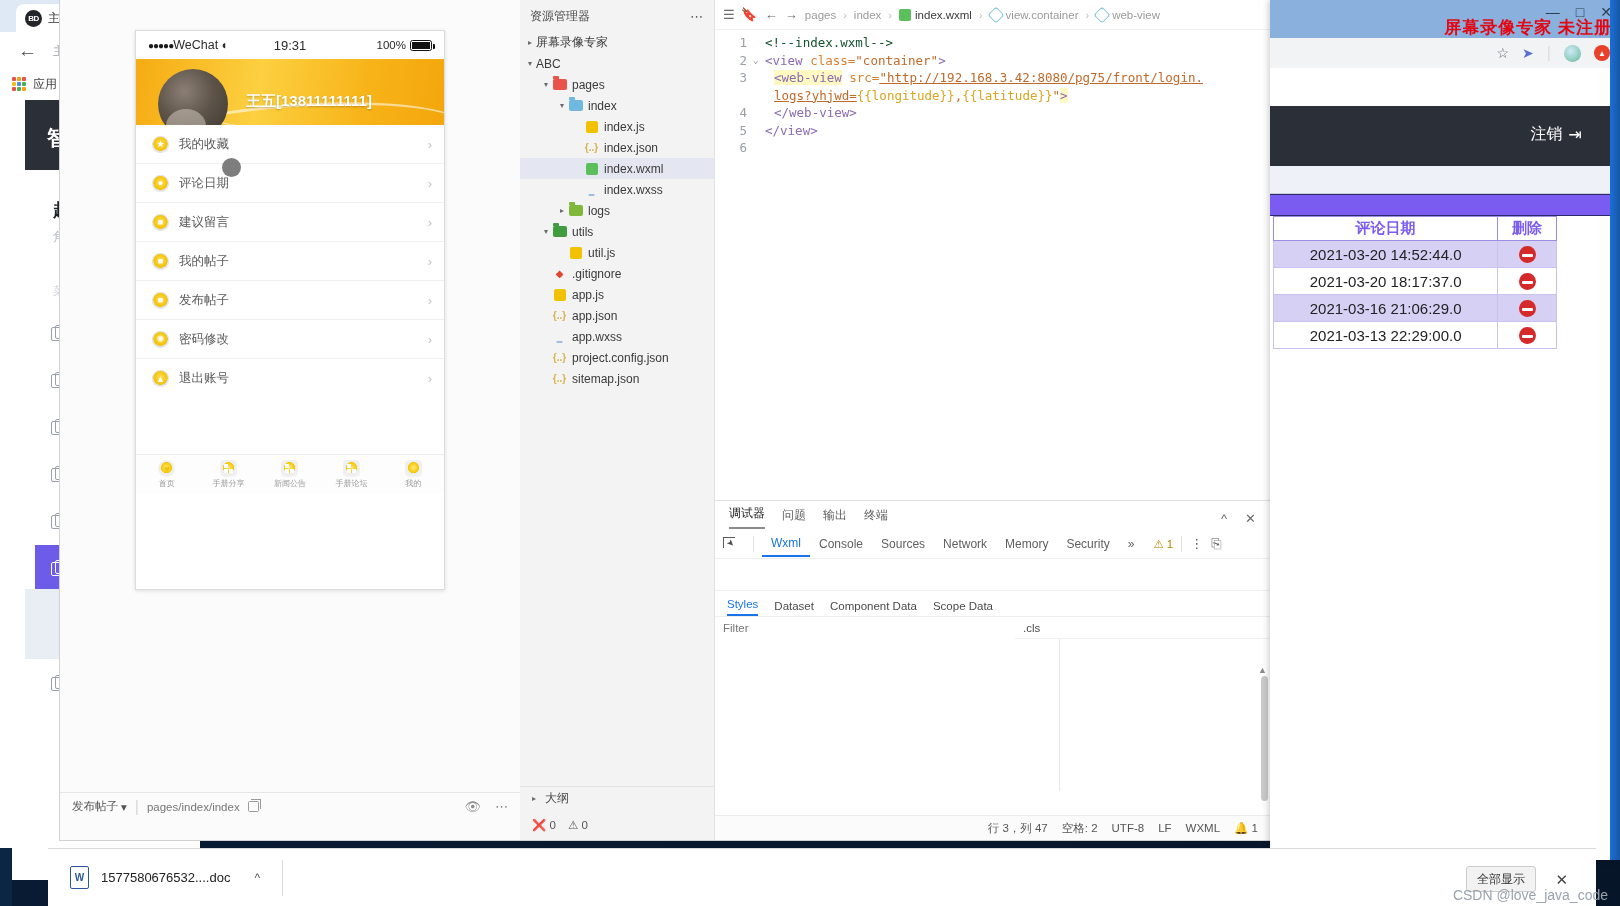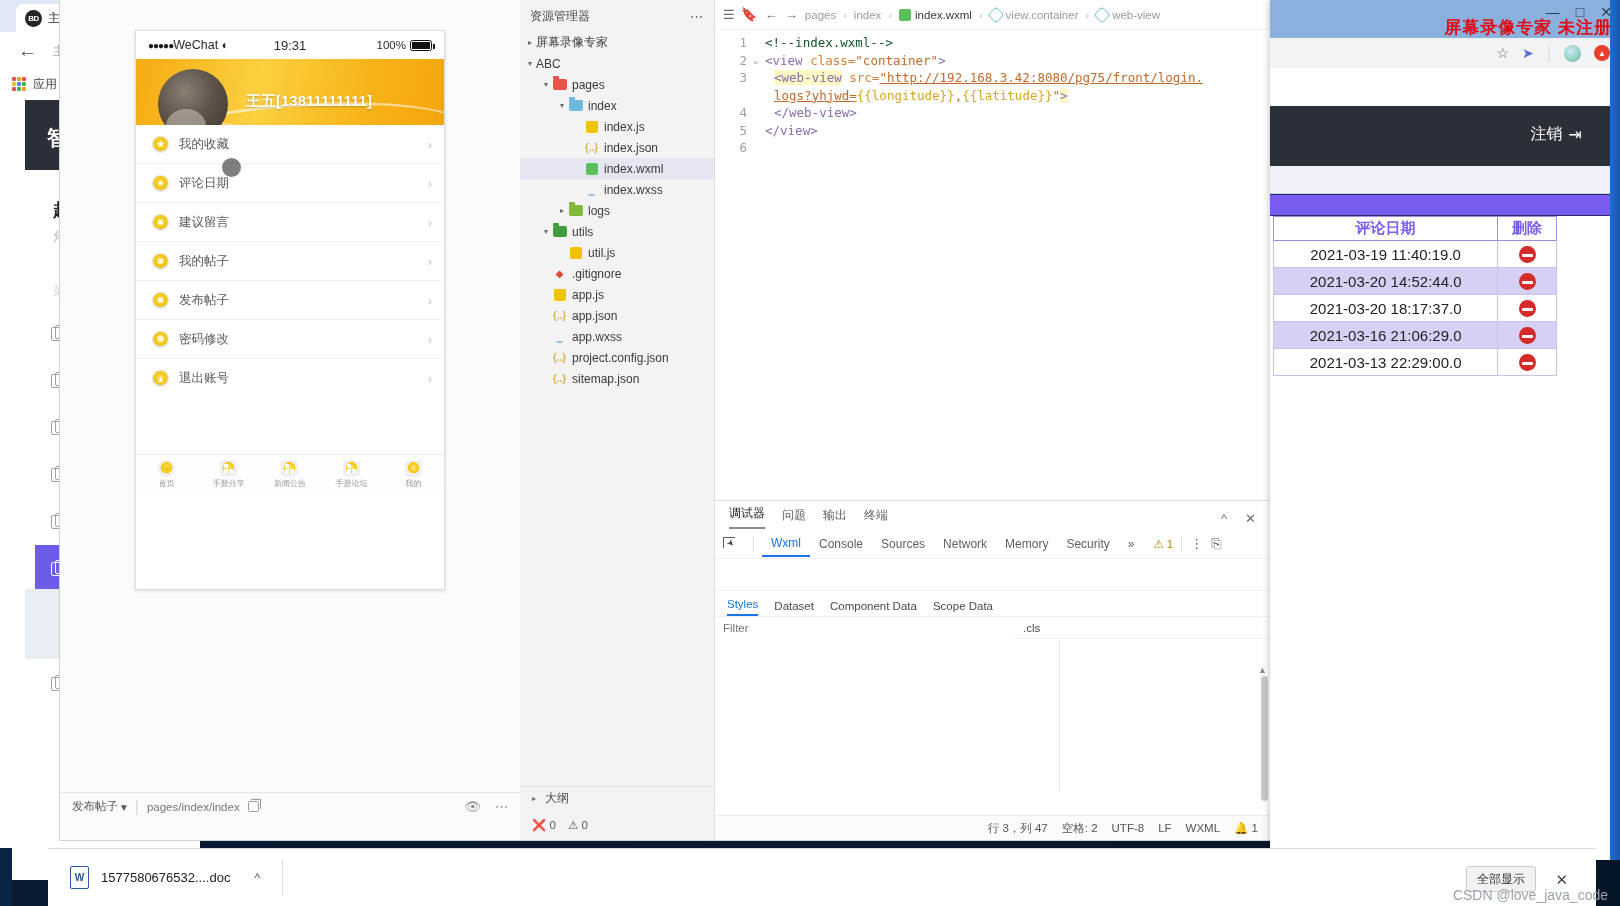--- a/index.html
+++ b/index.html
@@ -715,24 +715,20 @@
     <div class="br-lt-strip"></div>
     <div class="br-purple"></div>
     <table class="tbl">
       <thead>
         <tr>
           <th style="width:225px">评论日期</th>
           <th style="width:59px">删除</th>
         </tr>
       </thead>
       <tbody>
-        <tr>
-          <td>2021-03-19 11:40:19.0</td>
-          <td><span class="del-ico"></span></td>
-        </tr>
         <tr class="alt">
           <td>2021-03-20 14:52:44.0</td>
           <td><span class="del-ico"></span></td>
         </tr>
         <tr>
           <td>2021-03-20 18:17:37.0</td>
           <td><span class="del-ico"></span></td>
         </tr>
         <tr class="alt">
           <td>2021-03-16 21:06:29.0</td>

